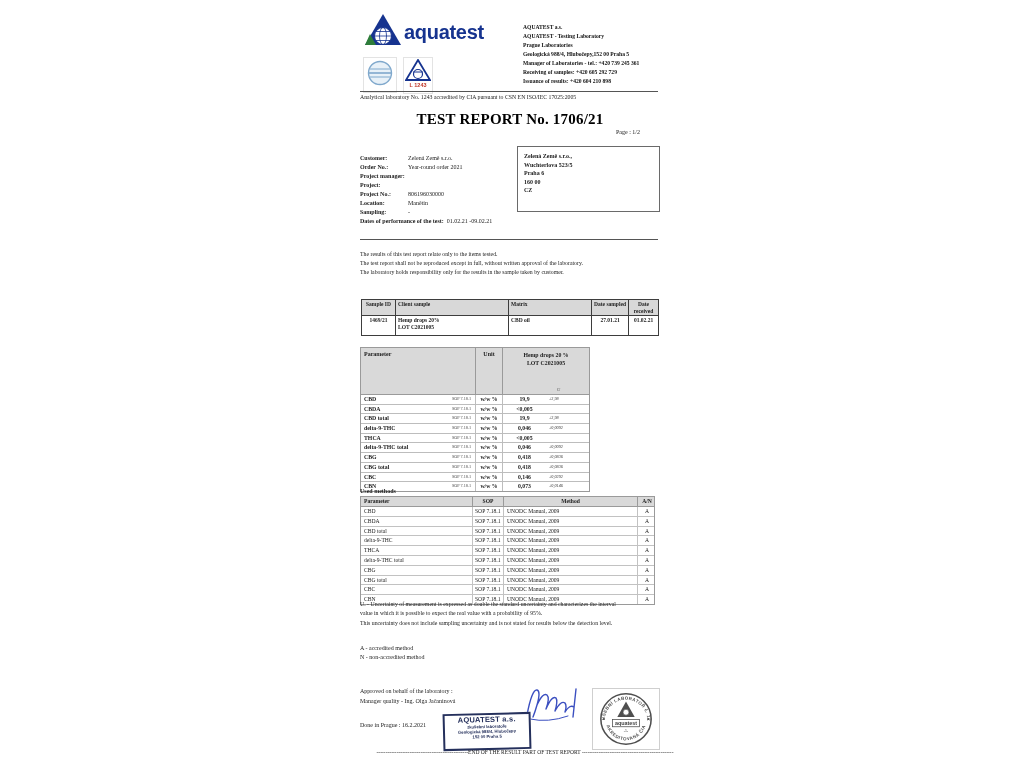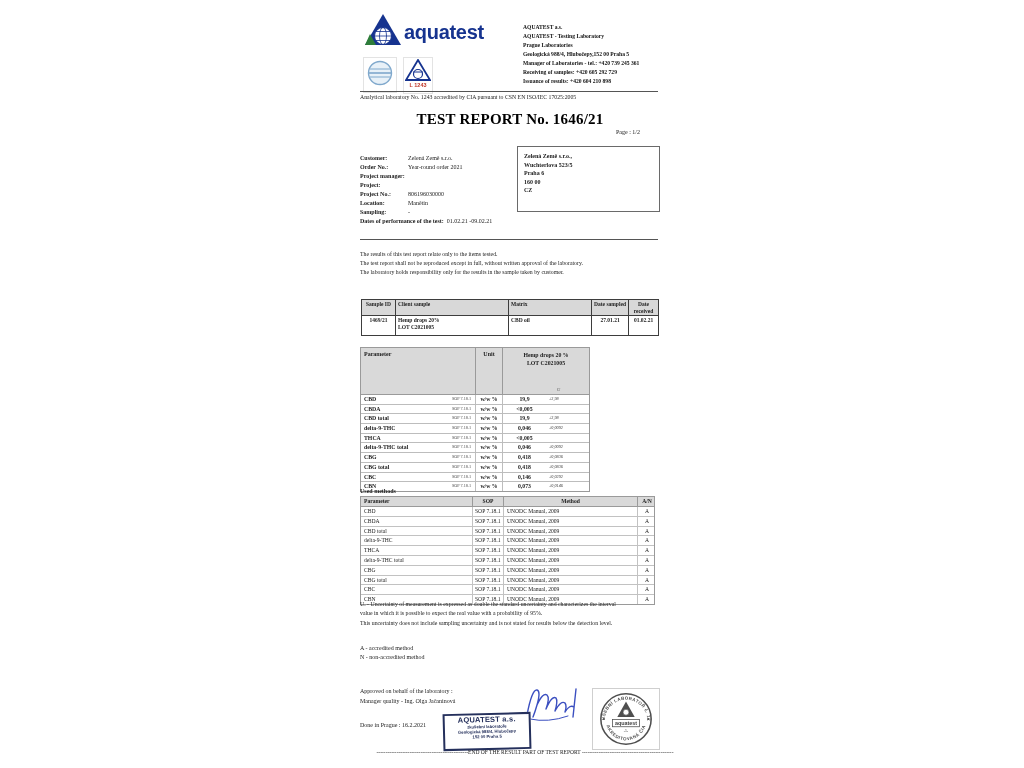--- a/index.html
+++ b/index.html
@@ -142,21 +142,21 @@
       <div>Prague Laboratories</div>
       <div>Geologická 988/4, Hlubočepy,152 00 Praha 5</div>
       <div>Manager of Laboratories - tel.:  +420 739 245 361</div>
       <div>Receiving of samples: +420 605 292 729</div>
       <div>Issuance of results: +420 604 210 898</div>
     </div>
 
   <div class="abs rule" style="left:360px;top:91px;width:298px;"></div>
   <div class="abs accline">Analytical laboratory No. 1243 accredited by CIA pursuant to CSN EN ISO/IEC 17025:2005</div>
 
-  <div class="abs title">TEST REPORT No.  1646/21</div>
+  <div class="abs title">TEST REPORT No.  1706/21</div>
   <div class="abs pagenum">Page :  1/2</div>
 
   <div class="abs custblock">
 
       <div class="cust-row">
         <span class="cust-label">Customer:</span>
         <span class="cust-value">Zelená Země s.r.o.</span>
       </div>
 
       <div class="cust-row">

